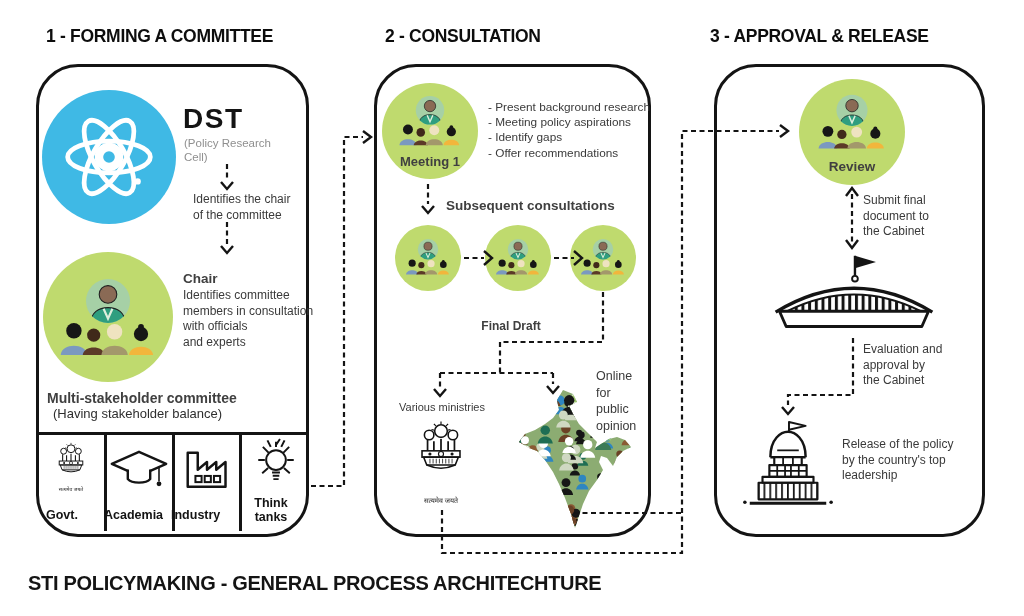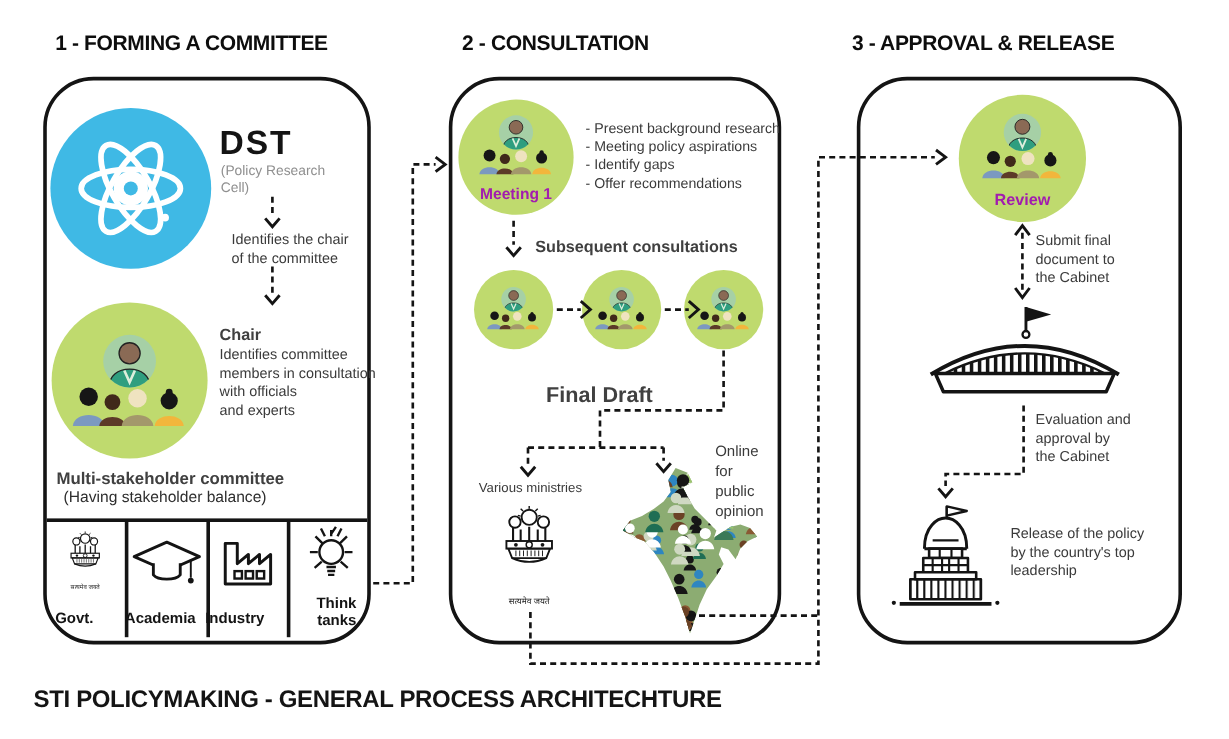--- a/index.html
+++ b/index.html
@@ -4,21 +4,21 @@
 <style>
   html,body{margin:0;padding:0;background:#fff;}
   body{width:1024px;height:616px;position:relative;overflow:hidden;
        font-family:"Liberation Sans",sans-serif;color:#141414;}
   .abs{position:absolute;}
   .box{position:absolute;border:3px solid #141414;border-radius:42px;background:#fff;z-index:1;}
   .hdr{position:absolute;font-weight:bold;font-size:17.5px;letter-spacing:-0.3px;color:#0d0d0d;z-index:2;white-space:nowrap;}
   .note{position:absolute;font-size:12px;line-height:15.5px;color:#3a3a3a;z-index:3;}
   .boldlab{position:absolute;font-weight:bold;color:#404040;z-index:3;white-space:nowrap;}
   .circle{position:absolute;border-radius:50%;z-index:2;}
-  .clabel{position:absolute;left:0;right:0;text-align:center;font-weight:bold;color:#a21caf;z-index:4;}
+  .clabel{position:absolute;left:0;right:0;text-align:center;font-weight:bold;color:#404040;z-index:4;}
   .overlay{position:absolute;left:0;top:0;z-index:9;pointer-events:none;}
   .gray{color:#8f8f8f;}
   .vline{position:absolute;width:0;border-left:3px solid #141414;z-index:2;}
   .hline{position:absolute;height:0;border-top:3px solid #141414;z-index:2;}
   .celllab{position:absolute;font-weight:bold;font-size:12.5px;text-align:left;z-index:3;}
   .caption{position:absolute;text-align:center;color:#1a1a1a;z-index:3;}
 </style>
 </head>
 <body>
 
@@ -150,21 +150,21 @@
 </svg>
 <div class="celllab" style="left:171px;top:508px;width:70px">Industry</div>
 
 <svg class="abs" style="left:253px;top:436px;z-index:3" width="46" height="56" viewBox="0 0 70 84">
   <g stroke="#141414" stroke-width="3" fill="none">
     <circle cx="35" cy="36" r="15" fill="#fff"></circle>
     <path d="M29 55 H41 M30 60 H40 M31 65 H39"></path>
     <path d="M35 8 V16 M35 13 l6 -9 M15 16 l9 9 M8 36 h10 M14 56 l9 -8 M55 16 l-9 9 M62 36 h-10 M56 56 l-9 -8 M22 6 l5 10 M48 6 l-5 10"></path>
   </g>
 </svg>
-<div class="celllab" style="left:245px;top:496px;width:52px;text-align:right;line-height:14px">
+<div class="celllab" style="left:245px;top:496px;width:52px;text-align:center;line-height:14px">
   <div>Think</div>
   <div>tanks</div>
 </div>
 
 <div class="circle" style="left:382px;top:83px;width:96px;height:96px;background:#BFDA6E">
   <svg width="76" height="64" viewBox="0 0 100 90" style="position:absolute;left:10px;top:6px">
       <use href="#sym-people"></use>
     </svg>
   <div class="clabel" style="bottom:10px;font-size:13px">Meeting 1</div>
 </div>
@@ -185,21 +185,21 @@
   <svg width="52" height="46" viewBox="0 0 100 90" style="position:absolute;left:7px;top:9px">
       <use href="#sym-people"></use>
     </svg>
 </div>
 <div class="circle" style="left:570px;top:225px;width:66px;height:66px;background:#BFDA6E">
   <svg width="52" height="46" viewBox="0 0 100 90" style="position:absolute;left:7px;top:9px">
       <use href="#sym-people"></use>
     </svg>
 </div>
 
-<div class="boldlab" style="left:455px;top:319px;width:112px;font-size:18px">Final Draft</div>
+<div class="boldlab" style="left:455px;top:319px;width:112px;text-align:center;font-size:12px">Final Draft</div>
 <div class="note" style="left:399px;top:400px;font-size:11px">Various ministries</div>
 
 <svg class="abs" style="left:412px;top:416px;z-index:3" width="58" height="76" viewBox="0 0 60 72">
     <use href="#sym-emblem"></use>
   </svg>
 <div class="caption" style="left:409px;top:496px;width:64px;font-size:7px">सत्यमेव जयते</div>
 
 <svg class="abs" style="left:514px;top:390px;z-index:3" width="126" height="140" viewBox="0 0 120 140">
   <g clip-path="url(#indiaClip)">
     <rect x="0" y="0" width="120" height="140" fill="#8CAC72"></rect>

